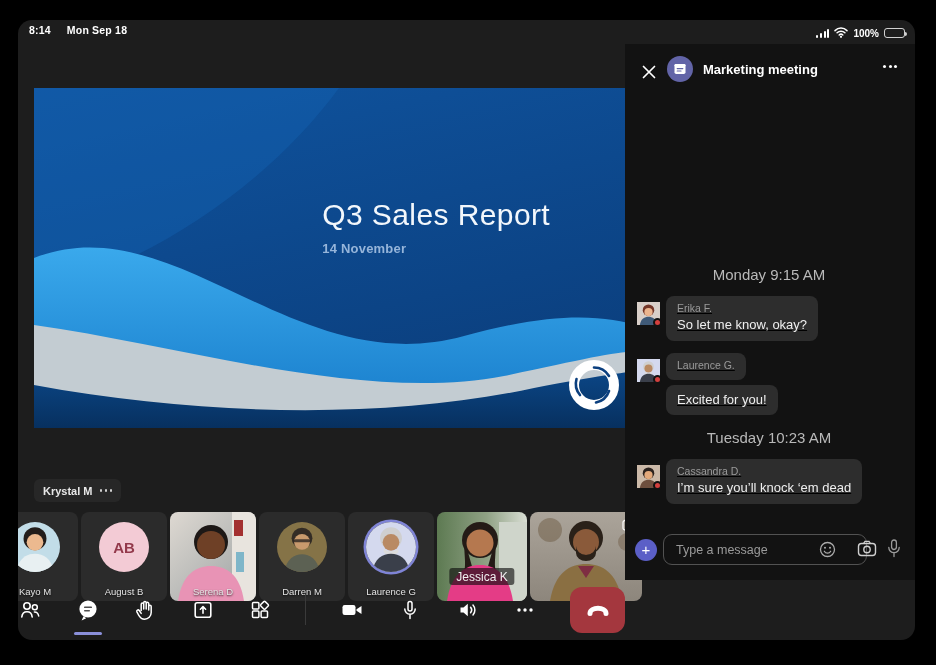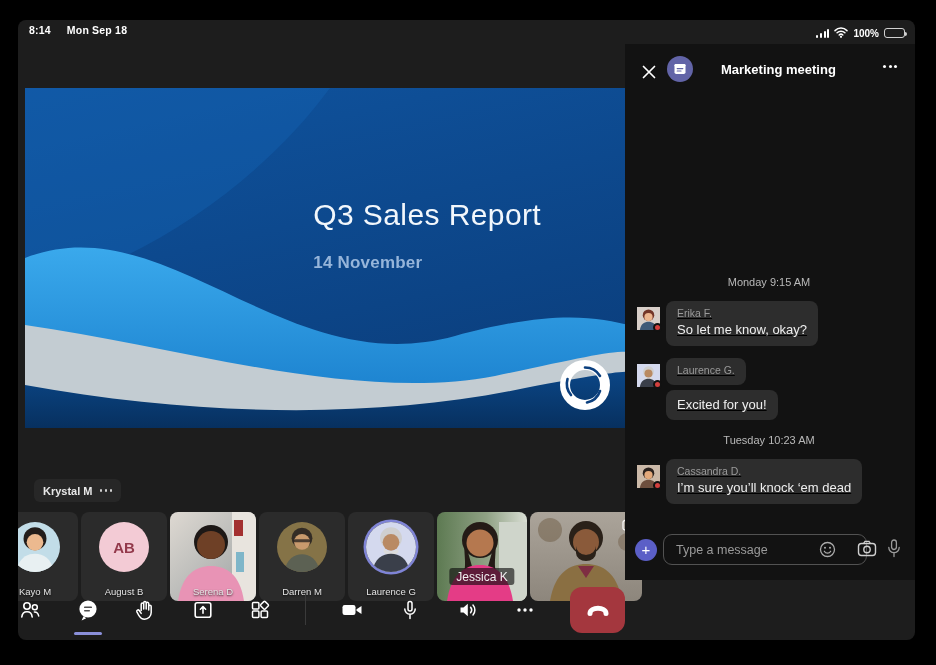--- a/index.html
+++ b/index.html
@@ -1,42 +1,42 @@
 <!DOCTYPE html>
 <html><head>
 <meta charset="utf-8">
 <style>
   * { margin:0; padding:0; box-sizing:border-box; }
   html,body { width:936px; height:665px; background:#000; overflow:hidden;
     font-family:"Liberation Sans", sans-serif; }
   #device { position:absolute; inset:0; background:#000; border-radius:30px; }
   #screen { position:absolute; left:18px; top:20px; width:897px; height:620px;
-    background:#1d1d1d; border-radius:8px; overflow:hidden; }
+    background:#1d1d1d; border-radius:14px; overflow:hidden; }
 
   
   .statusbar { position:absolute; top:0; left:0; right:0; height:24px; }
   .sb-left { position:absolute; left:11px; top:4px; display:flex; gap:16px;
     font-size:10.5px; font-weight:bold; color:#fff; letter-spacing:.2px; }
   .sb-right { position:absolute; right:10px; top:4px; display:flex; align-items:center; gap:5px; }
   .cell-bars { display:flex; align-items:flex-end; gap:1.5px; height:10px; }
   .cell-bars i { display:block; width:2.2px; background:#fff; border-radius:1px; }
   .batt-pct { font-size:10px; font-weight:bold; color:#fff; }
   .battery { width:21px; height:10px; border:1px solid rgba(255,255,255,.8);
     border-radius:3px; padding:1px; position:relative; }
   .battery .fill { width:100%; height:100%; background:#fff; border-radius:1.5px; }
   .battery .nub { position:absolute; right:-3px; top:2.5px; width:2px; height:4px;
     background:rgba(255,255,255,.8); border-radius:0 2px 2px 0; }
 
   
   .stage { position:absolute; left:0; top:24px; width:607px; bottom:0; }
-  .slide { position:absolute; left:7px; top:44px; width:607px; height:439px; overflow:hidden; }
+  .slide { position:absolute; left:16px; top:44px; width:607px; height:439px; overflow:hidden; }
   .slide svg { position:absolute; inset:0; }
   .slide-text { position:absolute; left:47.5%; top:25%; color:#f2f7fc; }
   .slide-title { font-size:30px; font-weight:300; letter-spacing:.4px; }
-  .slide-sub { font-size:17px; color:#96b5da; margin-top:21px; font-weight:bold; letter-spacing:.2px; }
+  .slide-sub { font-size:13px; color:#96b5da; margin-top:9px; font-weight:bold; letter-spacing:.2px; }
 
   .presenter-pill { position:absolute; left:16px; top:435px; height:23px;
     background:#272727; border-radius:6px; display:flex; align-items:center;
     gap:7px; padding:0 9px; }
   .presenter-pill .nm { font-size:11px; font-weight:bold; color:#e8e8e8; }
   .dots3 { display:flex; gap:2.5px; }
   .dots3 i { width:2.5px; height:2.5px; border-radius:50%; background:#cfcfcf; }
 
   
   .strip { position:absolute; left:0; top:468px; height:89px; width:640px;
@@ -70,29 +70,29 @@
   .hangup { width:58px; height:46px; background:#a4373e; border-radius:12px;
     display:flex; align-items:center; justify-content:center; cursor:pointer; }
 
   
   .chat { position:absolute; left:607px; top:24px; width:290px; bottom:60px;
     background:#121212; }
   .chat-header { position:absolute; top:8px; left:0; right:0; height:40px; }
   .chat-close { position:absolute; left:15px; top:11px; width:18px; height:18px; cursor:pointer; }
   .chat-appicon { position:absolute; left:42px; top:4px; width:26px; height:26px;
     border-radius:50%; background:#6264a7; display:flex; align-items:center; justify-content:center; }
-  .chat-title { position:absolute; left:96px; top:10px; font-size:13px;
+  .chat-title { position:absolute; left:78px; top:10px; font-size:13px;
     font-weight:bold; color:#fff; }
   .chat-more { position:absolute; right:18px; top:13px; cursor:pointer; }
   .chat-more .dots3 i { width:3px; height:3px; background:#fff; }
 
   .messages { position:absolute; left:0; right:0; top:48px; bottom:60px;
     display:flex; flex-direction:column; justify-content:flex-end;
     padding:0 14px 16px 12px; overflow:hidden; }
-  .day-sep { text-align:center; font-size:11px; color:#b9b9b9; margin:7px 0 9px; }
+  .day-sep { text-align:center; font-size:15px; color:#b9b9b9; margin:7px 0 9px; }
   .msg-row { display:flex; gap:6px; margin-top:4px;text-decoration:underline; }
   .msg-avatar { position:relative; width:23px; height:23px; flex:0 0 auto; margin-top:6px; }
   .msg-avatar .av { width:23px; height:23px; border-radius:50%; overflow:hidden; }
   .presence { position:absolute; right:-2px; bottom:-2px; width:9px; height:9px;
     border-radius:50%; background:#d3403e; border:2px solid #121212; }
   .bubbles { display:flex; flex-direction:column; gap:5px; }
   .bubble { background:#2d2d2d; border-radius:8px; padding:6px 11px 7px;
     max-width:208px; width:fit-content; }
   .bubble .sender { font-size:10.5px; color:#9a9a9a; margin-bottom:2px; }
   .bubble .txt { font-size:13px; color:#efefef; line-height:1.35; }

